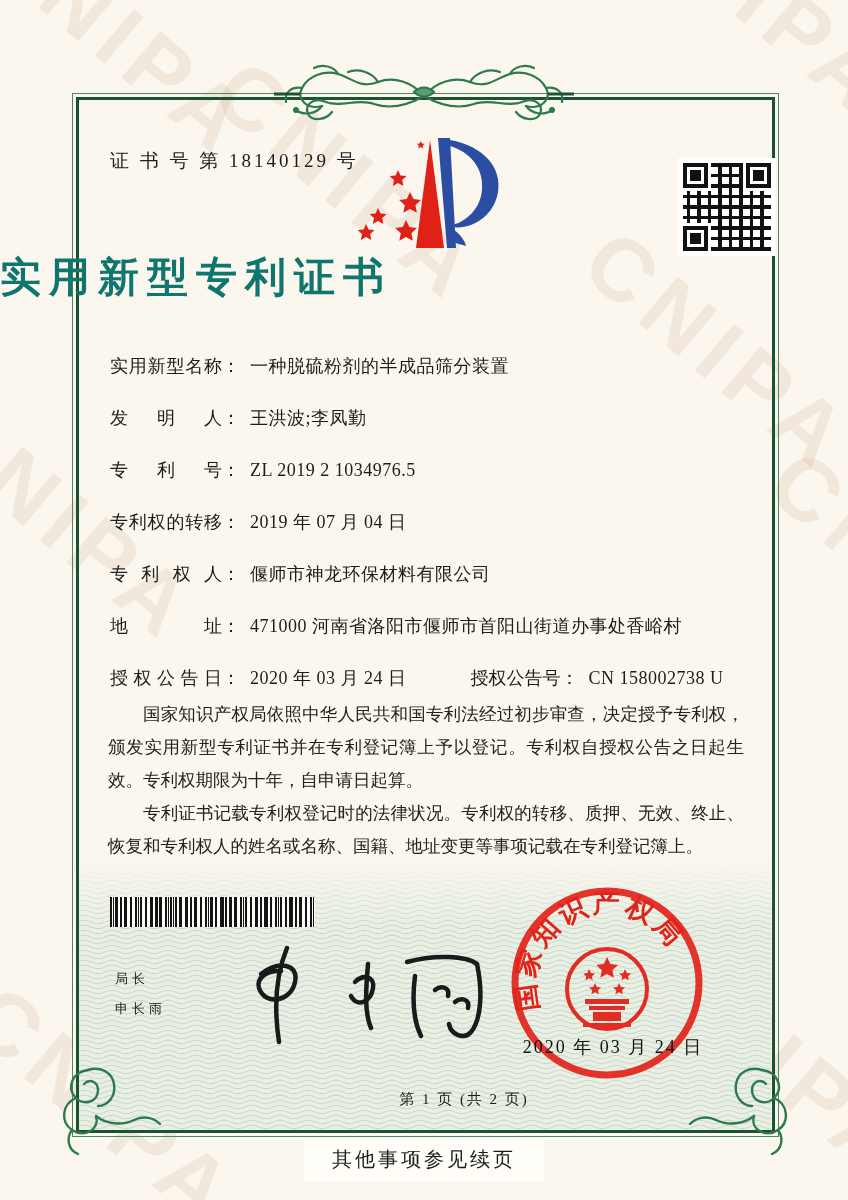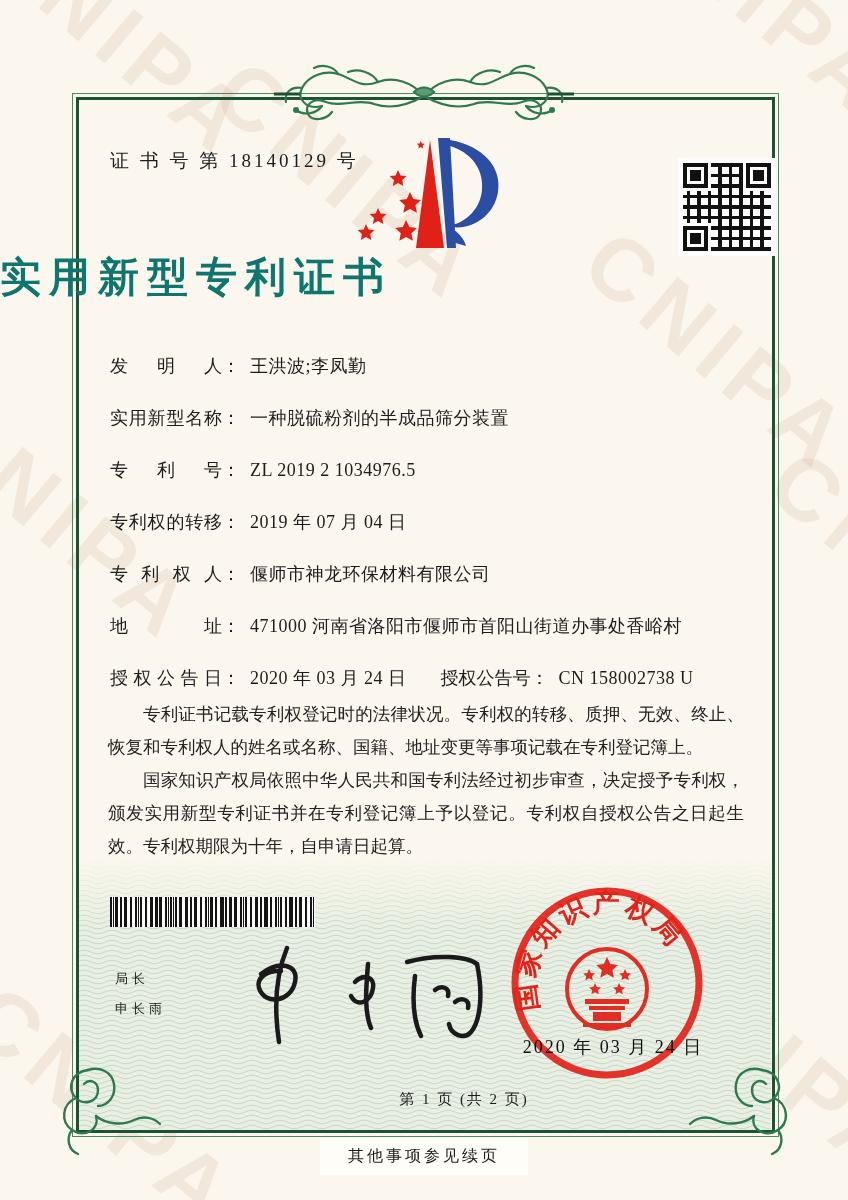--- a/index.html
+++ b/index.html
@@ -47,21 +47,21 @@
   }
   
   .fields{position:absolute;left:110px;top:355px;width:640px;z-index:5;font-size:18px;}
   .frow{position:relative;margin-bottom:29px;line-height:23px;white-space:nowrap;}
   .flabel{
     display:inline-block;width:112px;text-align:justify;text-align-last:justify;
     vertical-align:top;
   }
   .fcolon{display:inline-block;margin-right:10px;}
   .fvalue{letter-spacing:0.5px;}
-  .frow .second{margin-left:34px;}
+  .frow .second{margin-left:64px;}
   
   .body-text{
     position:absolute;left:108px;top:698px;width:636px;z-index:5;
     font-size:17.5px;line-height:33px;text-align:justify;color:#222;
   }
   .body-text p{margin:0;text-indent:2em;}
   
   .barcode{
     position:absolute;left:110px;top:897px;width:205px;height:30px;z-index:5;
     background-color:#fbfbf8;
@@ -80,21 +80,21 @@
   }
   .page-num{
     position:absolute;left:0;top:1090px;width:100%;text-align:center;
     font-size:15px;letter-spacing:2px;z-index:6;margin-left:40px;
   }
   .cont-note{
     position:absolute;left:0;top:1138px;width:100%;text-align:center;z-index:6;
   }
   .cont-note span{
     display:inline-block;background:#fffdf8;padding:8px 28px;
-    font-size:16px;letter-spacing:3px;
+    font-size:20px;letter-spacing:3px;
   }
 </style>
 </head>
 <body>
 
 <div class="page">
 
   <div class="wm" style="left:-40px;top:-15px;">CNIPA</div>
   <div class="wm" style="left:600px;top:-55px;">CNIPA</div>
   <div class="wm" style="left:190px;top:130px;">CNIPA</div>
@@ -477,45 +477,45 @@
         <rect x="24" y="18" width="1" height="1" fill="#111"></rect>
         <rect x="24" y="21" width="1" height="1" fill="#111"></rect>
         <rect x="24" y="24" width="1" height="1" fill="#111"></rect>
       </svg>
   </div>
 
   <div class="title">实用新型专利证书</div>
 
   <div class="fields">
     <div class="frow">
+      <span class="flabel">实用新型名称</span><span class="fcolon">：</span><span class="fvalue">一种脱硫粉剂的半成品筛分装置</span>
+    </div>
+    <div class="frow">
       <span class="flabel">发明人</span><span class="fcolon">：</span><span class="fvalue">王洪波;李凤勤</span>
     </div>
     <div class="frow">
-      <span class="flabel">实用新型名称</span><span class="fcolon">：</span><span class="fvalue">一种脱硫粉剂的半成品筛分装置</span>
-    </div>
-    <div class="frow">
       <span class="flabel">专利号</span><span class="fcolon">：</span><span class="fvalue">ZL 2019 2 1034976.5</span>
     </div>
     <div class="frow">
       <span class="flabel">专利权的转移</span><span class="fcolon">：</span><span class="fvalue">2019 年 07 月 04 日</span>
     </div>
     <div class="frow">
       <span class="flabel">专利权人</span><span class="fcolon">：</span><span class="fvalue">偃师市神龙环保材料有限公司</span>
     </div>
     <div class="frow">
       <span class="flabel">地址</span><span class="fcolon">：</span><span class="fvalue">471000 河南省洛阳市偃师市首阳山街道办事处香峪村</span>
     </div>
     <div class="frow">
       <span class="flabel">授权公告日</span><span class="fcolon">：</span><span class="fvalue">2020 年 03 月 24 日</span><span class="second">授权公告号</span><span class="fcolon">：</span><span class="fvalue">CN 158002738 U</span>
     </div>
   </div>
 
   <div class="body-text">
+    <p>国家知识产权局依照中华人民共和国专利法经过初步审查，决定授予专利权，颁发实用新型专利证书并在专利登记簿上予以登记。专利权自授权公告之日起生效。专利权期限为十年，自申请日起算。</p>
     <p>专利证书记载专利权登记时的法律状况。专利权的转移、质押、无效、终止、恢复和专利权人的姓名或名称、国籍、地址变更等事项记载在专利登记簿上。</p>
-    <p>国家知识产权局依照中华人民共和国专利法经过初步审查，决定授予专利权，颁发实用新型专利证书并在专利登记簿上予以登记。专利权自授权公告之日起生效。专利权期限为十年，自申请日起算。</p>
   </div>
 
   <div class="barcode"></div>
 
   <div class="officer">
     <div>局长</div>
     <div>申长雨</div>
   </div>
 
   <svg class="signature" width="260" height="120" viewBox="0 0 260 120">

